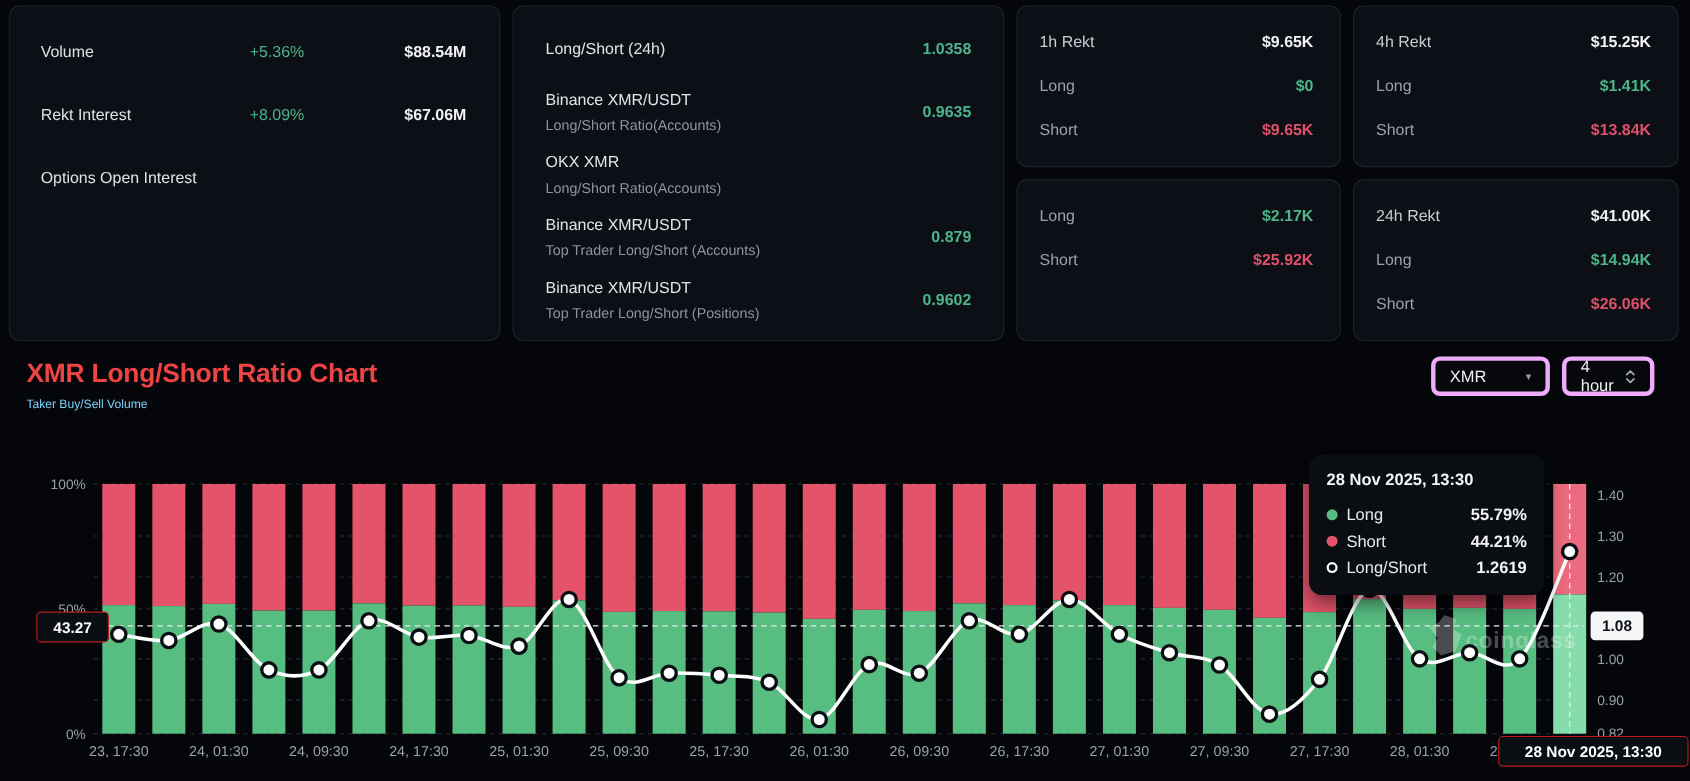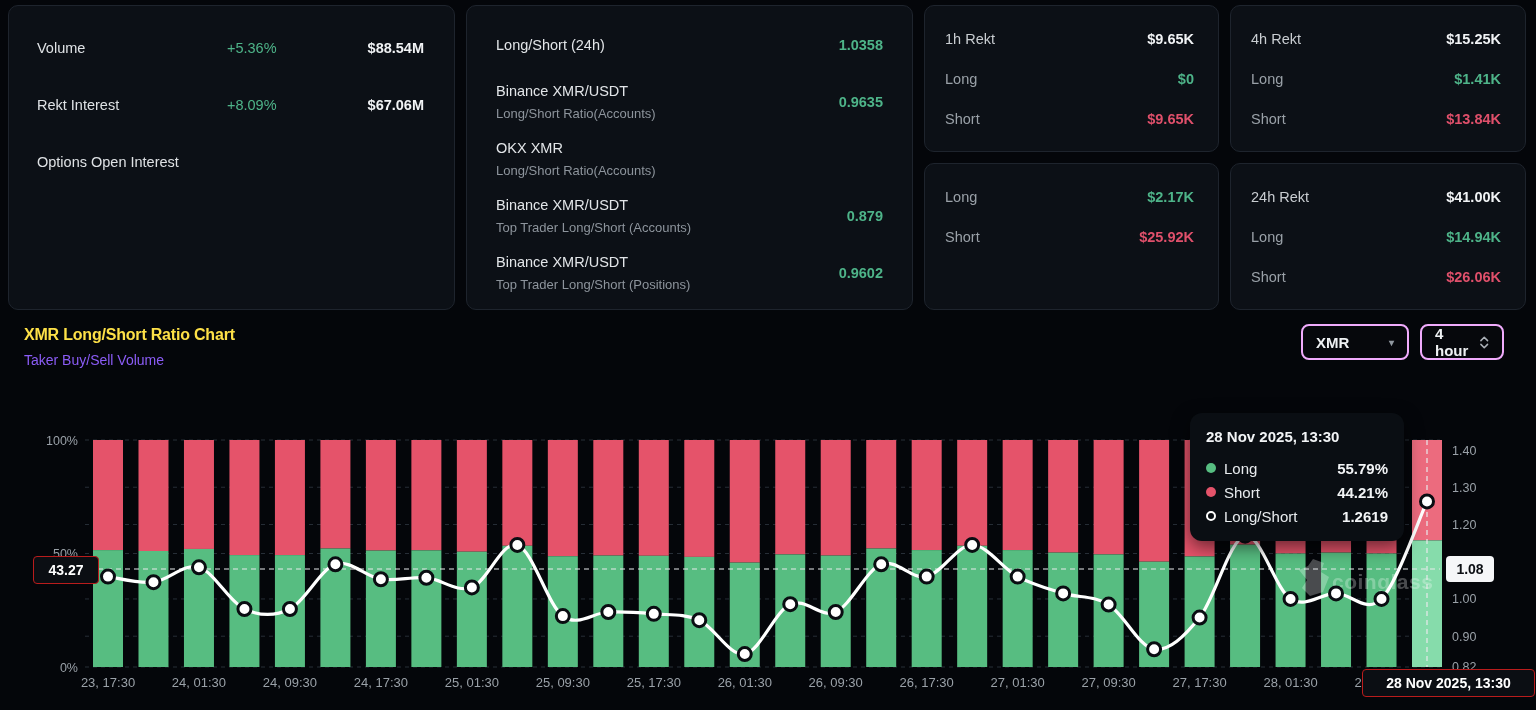--- a/index.html
+++ b/index.html
@@ -23,26 +23,26 @@
   .ratio-value{font-size:14.5px;font-weight:700;}
   .rekt-col{display:flex;flex-direction:column;gap:11px;text-align:center;}
   .rekt-card{height:147px;padding:23px 24px 0 20px;}
   .rekt-row{display:flex;justify-content:space-between;align-items:center;height:20px;margin-bottom:20px;font-size:14.5px;}
   .rekt-period{color:#c9cdd1;}
   .rekt-total{font-weight:700;color:#f1f3f5;}
   .rekt-side{color:#9aa1a8;}
   .rekt-val{font-weight:600;}
   
   .chart-header{position:relative;z-index:2;padding:16px 24px 0 24px;height:70px;box-sizing:border-box;}
-  .chart-title{font-size:16px;font-weight:700;color:#fde047;letter-spacing:-0.2px;}
-  .chart-subtitle{font-size:14px;color:#8b5cf6;margin-top:8px;}
+  .chart-title{font-size:24px;font-weight:700;color:#ef4444;letter-spacing:-0.2px;}
+  .chart-subtitle{font-size:11px;color:#7dd3fc;margin-top:8px;}
   .selects{position:absolute;right:32px;top:14px;display:flex;gap:11px;}
-  .select{height:36px;border:2px solid #f0abfc;border-radius:8px;background:#06080c;
+  .select{height:36px;border:4px solid #f0abfc;border-radius:8px;background:#06080c;
     display:flex;align-items:center;justify-content:space-between;box-sizing:border-box;
-    padding:0 13px;font-size:15px;font-weight:700;color:#eef1f3;cursor:pointer;}
+    padding:0 13px;font-size:15px;font-weight:400;color:#eef1f3;cursor:pointer;}
   .select.symbol{width:108px;}
   .select.interval{width:84px;}
   .caret-down{color:#9098a0;font-size:10px;margin-left:8px;}
   
   #chart-svg{position:absolute;left:0;top:0;z-index:1;pointer-events:none;}
   #chart-svg text{font-family:"Liberation Sans",sans-serif;}
   .axis-badge{position:absolute;z-index:3;height:26px;border-radius:4px;display:flex;align-items:center;justify-content:center;
     font-size:14px;font-weight:700;}
   .badge-dark{background:#0b0e13;color:#fff;border:1px solid #b91c1c;}
   .badge-light{background:#f5f6f8;color:#0b0e13;}

